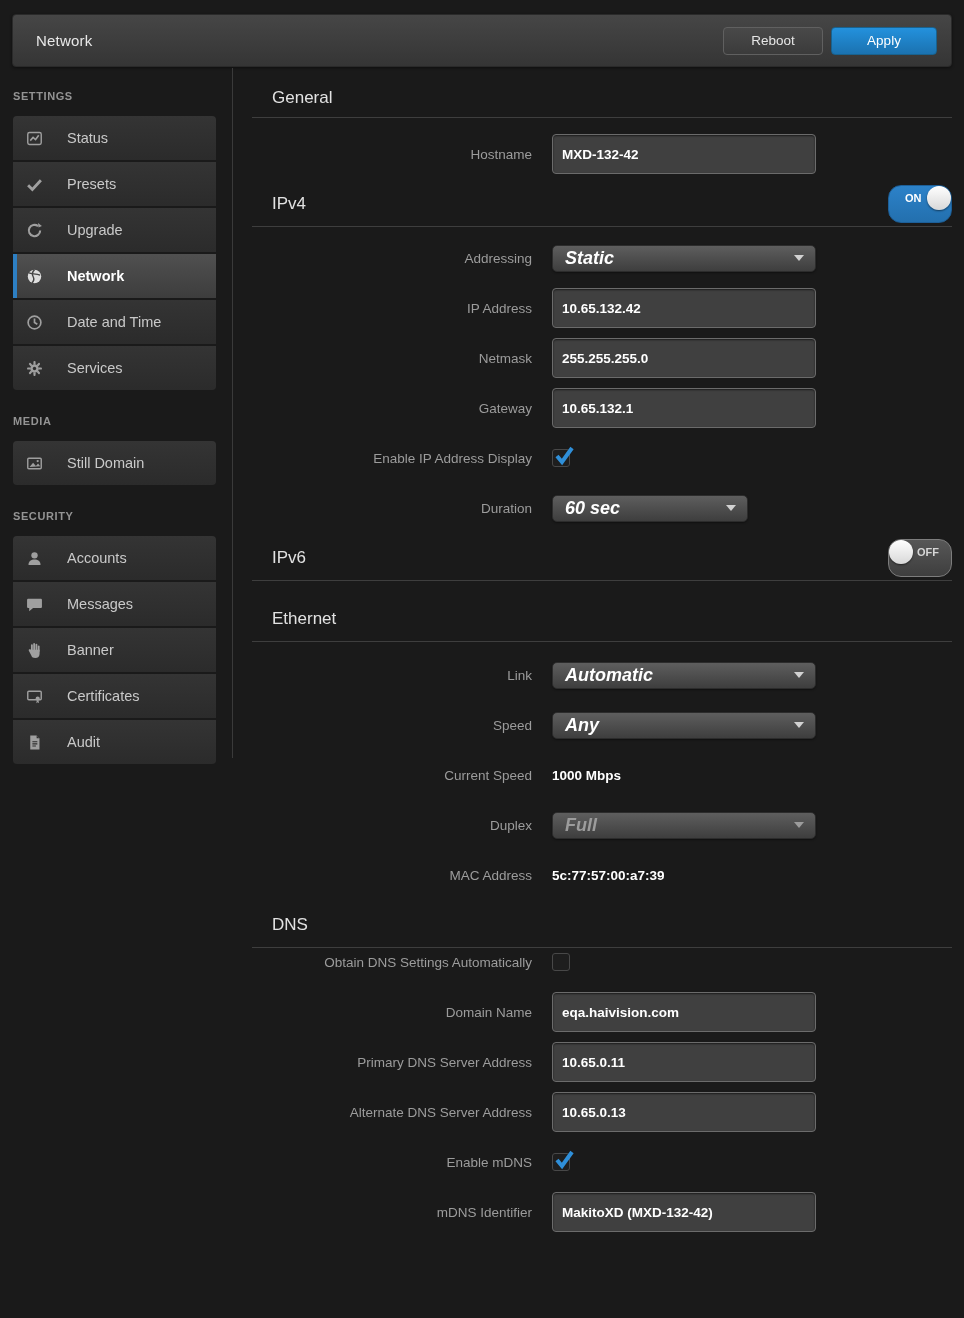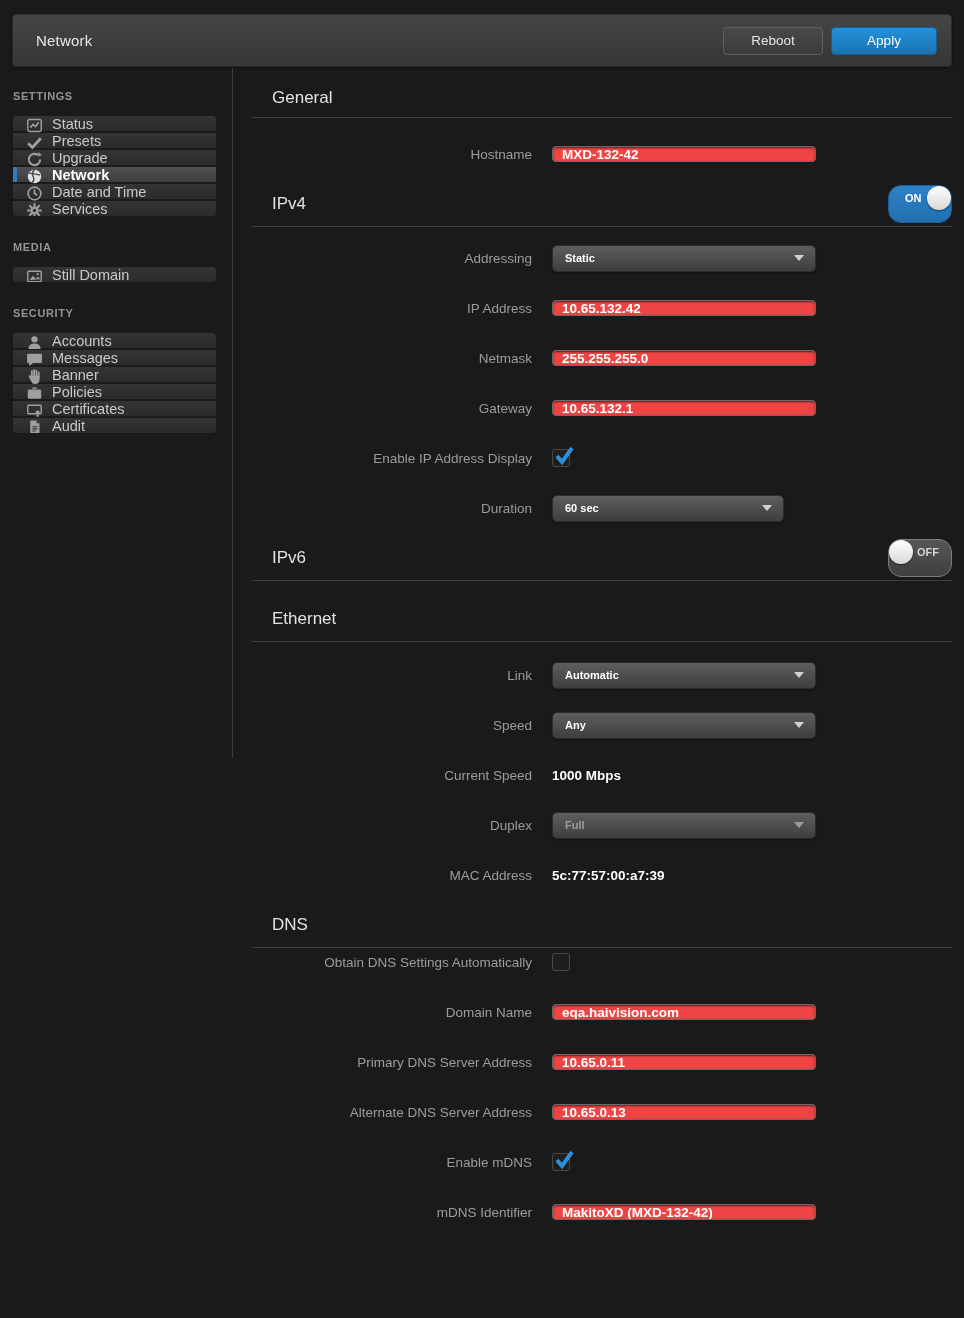--- a/index.html
+++ b/index.html
@@ -25,23 +25,23 @@
   .layout { display:flex; }
   .v-sep { position:absolute; left:232px; top:68px; width:1px; height:690px;
     background:#3a3a3a; }
 
   
   .sidebar { width:232px; padding:0 0 0 13px; flex:none; }
   .side-heading { margin:23px 0 14px 0; color:#949494; font-size:11px;
     font-weight:700; letter-spacing:.6px; }
   .side-heading.tight { margin-top:25px; }
   .side-group { width:203px; border-radius:4px; overflow:hidden; }
-  .side-item { height:15px; margin-bottom:2px; display:flex; align-items:flex-start;
+  .side-item { height:44px; margin-bottom:2px; display:flex; align-items:center;
     padding:0 8px 0 12px; background:linear-gradient(#343434,#2b2b2b);
-    cursor:pointer; }
+    cursor:pointer;gap:15px; }
   .side-item:last-child { margin-bottom:0; }
   .side-item .icon { width:18px; height:18px; margin-right:9px; color:#9f9f9f;
     display:flex; align-items:center; justify-content:center; flex:none; }
   .side-item .icon svg { width:17px; height:17px; display:block; }
   .side-label { color:#c9c9c9; font-size:14.5px; }
   .side-item.active { background:linear-gradient(#505050,#3d3d3d);
     border-left:4px solid #2d7fc3; padding-left:8px; }
   .side-item.active .side-label { color:#fff; font-weight:700; }
   .side-item.active .icon { color:#dedede; }
 
@@ -57,32 +57,32 @@
   .mt24 { margin-top:24px; }
   .mt21 { margin-top:21px; }
 
   .form-row { height:28px; margin-bottom:22px; display:flex; align-items:center; }
   .rt22 { margin-top:22px; } .rt17 { margin-top:17px; }
   .rt19 { margin-top:19px; } .rt20 { margin-top:20px; }
   .form-label { width:280px; text-align:right; color:#9c9c9c; font-size:13.5px;
     flex:none; }
   .field { margin-left:20px; display:flex; align-items:center; }
 
-  .text-input { width:264px; height:16px; background:#ef4444;
+  .text-input { width:264px; height:40px; background:#404040;
     border:1px solid #6b6b6b; border-radius:4px; color:#fff; font-size:13.5px;
     font-weight:700; padding:3px 9px; outline:none;
     font-family:"Liberation Sans","DejaVu Sans",sans-serif;
     box-shadow:inset 0 1px 2px rgba(0,0,0,.6); }
 
   .dropdown { width:264px; height:27px; border-radius:5px; cursor:pointer;
     background:linear-gradient(#5e5e5e,#3e3e3e); border:1px solid #2c2c2c;
     display:flex; align-items:center; justify-content:space-between;
     padding:0 11px 0 12px; box-shadow:0 1px 2px rgba(0,0,0,.4); }
-  .dropdown.narrow { width:232px; }
-  .dd-text { color:#fff; font-size:11px; font-weight:700; }
+  .dropdown.narrow { width:196px; }
+  .dd-text { color:#fff; font-size:18px; font-weight:700;font-style:italic; }
   .caret { width:0; height:0; border-left:5px solid transparent;
     border-right:5px solid transparent; border-top:6px solid #d2d2d2; }
   .dropdown.disabled .dd-text { color:#9c9c9c; }
   .dropdown.disabled .caret { border-top-color:#9c9c9c; }
 
   .static-value { color:#fff; font-size:13.5px; font-weight:700; }
 
   .checkbox { width:18px; height:18px; background:#1e1e1e; cursor:pointer;
     border:1px solid #484848; border-radius:3px; position:relative; flex:none; }
   .checkbox svg { position:absolute; left:0px; top:-5px; overflow:visible; }
@@ -228,29 +228,20 @@
               <rect x="10.2" y="1.5" width="2.6" height="12" rx="1.3"></rect>
               <rect x="13.4" y="2.5" width="2.6" height="11" rx="1.3"></rect>
               <rect x="16.6" y="5" width="2.6" height="9" rx="1.3"></rect>
               <path d="M7 11c-2-1.5-3.8-.5-3 1.5L7.5 19c1 2.5 2.5 3.5 5.5 3.5 4 0 6.2-2 6.2-6V11H7z"></path>
             </svg>
         </span>
         <span class="side-label">Banner</span>
       </div>
       <div class="side-item">
         <span class="icon">
-          <svg viewBox="0 0 24 24" fill="currentColor">
-              <path d="M9 6V4.8A1.8 1.8 0 0 1 10.8 3h2.4A1.8 1.8 0 0 1 15 4.8V6h-2V5h-2v1z"></path>
-              <rect x="2.5" y="6.5" width="19" height="13" rx="1.8"></rect>
-            </svg>
-        </span>
-        <span class="side-label">Policies</span>
-      </div>
-      <div class="side-item">
-        <span class="icon">
           <svg viewBox="0 0 24 24" fill="none" stroke="currentColor" stroke-width="2">
               <rect x="2.5" y="4.5" width="19" height="12" rx="1.5"></rect>
               <circle cx="16.5" cy="15" r="3" fill="currentColor" stroke="none"></circle>
               <path d="M15.3 17.5l-.8 4 2-1.3 2 1.3-.8-4" fill="currentColor" stroke="none"></path>
             </svg>
         </span>
         <span class="side-label">Certificates</span>
       </div>
       <div class="side-item">
         <span class="icon">

